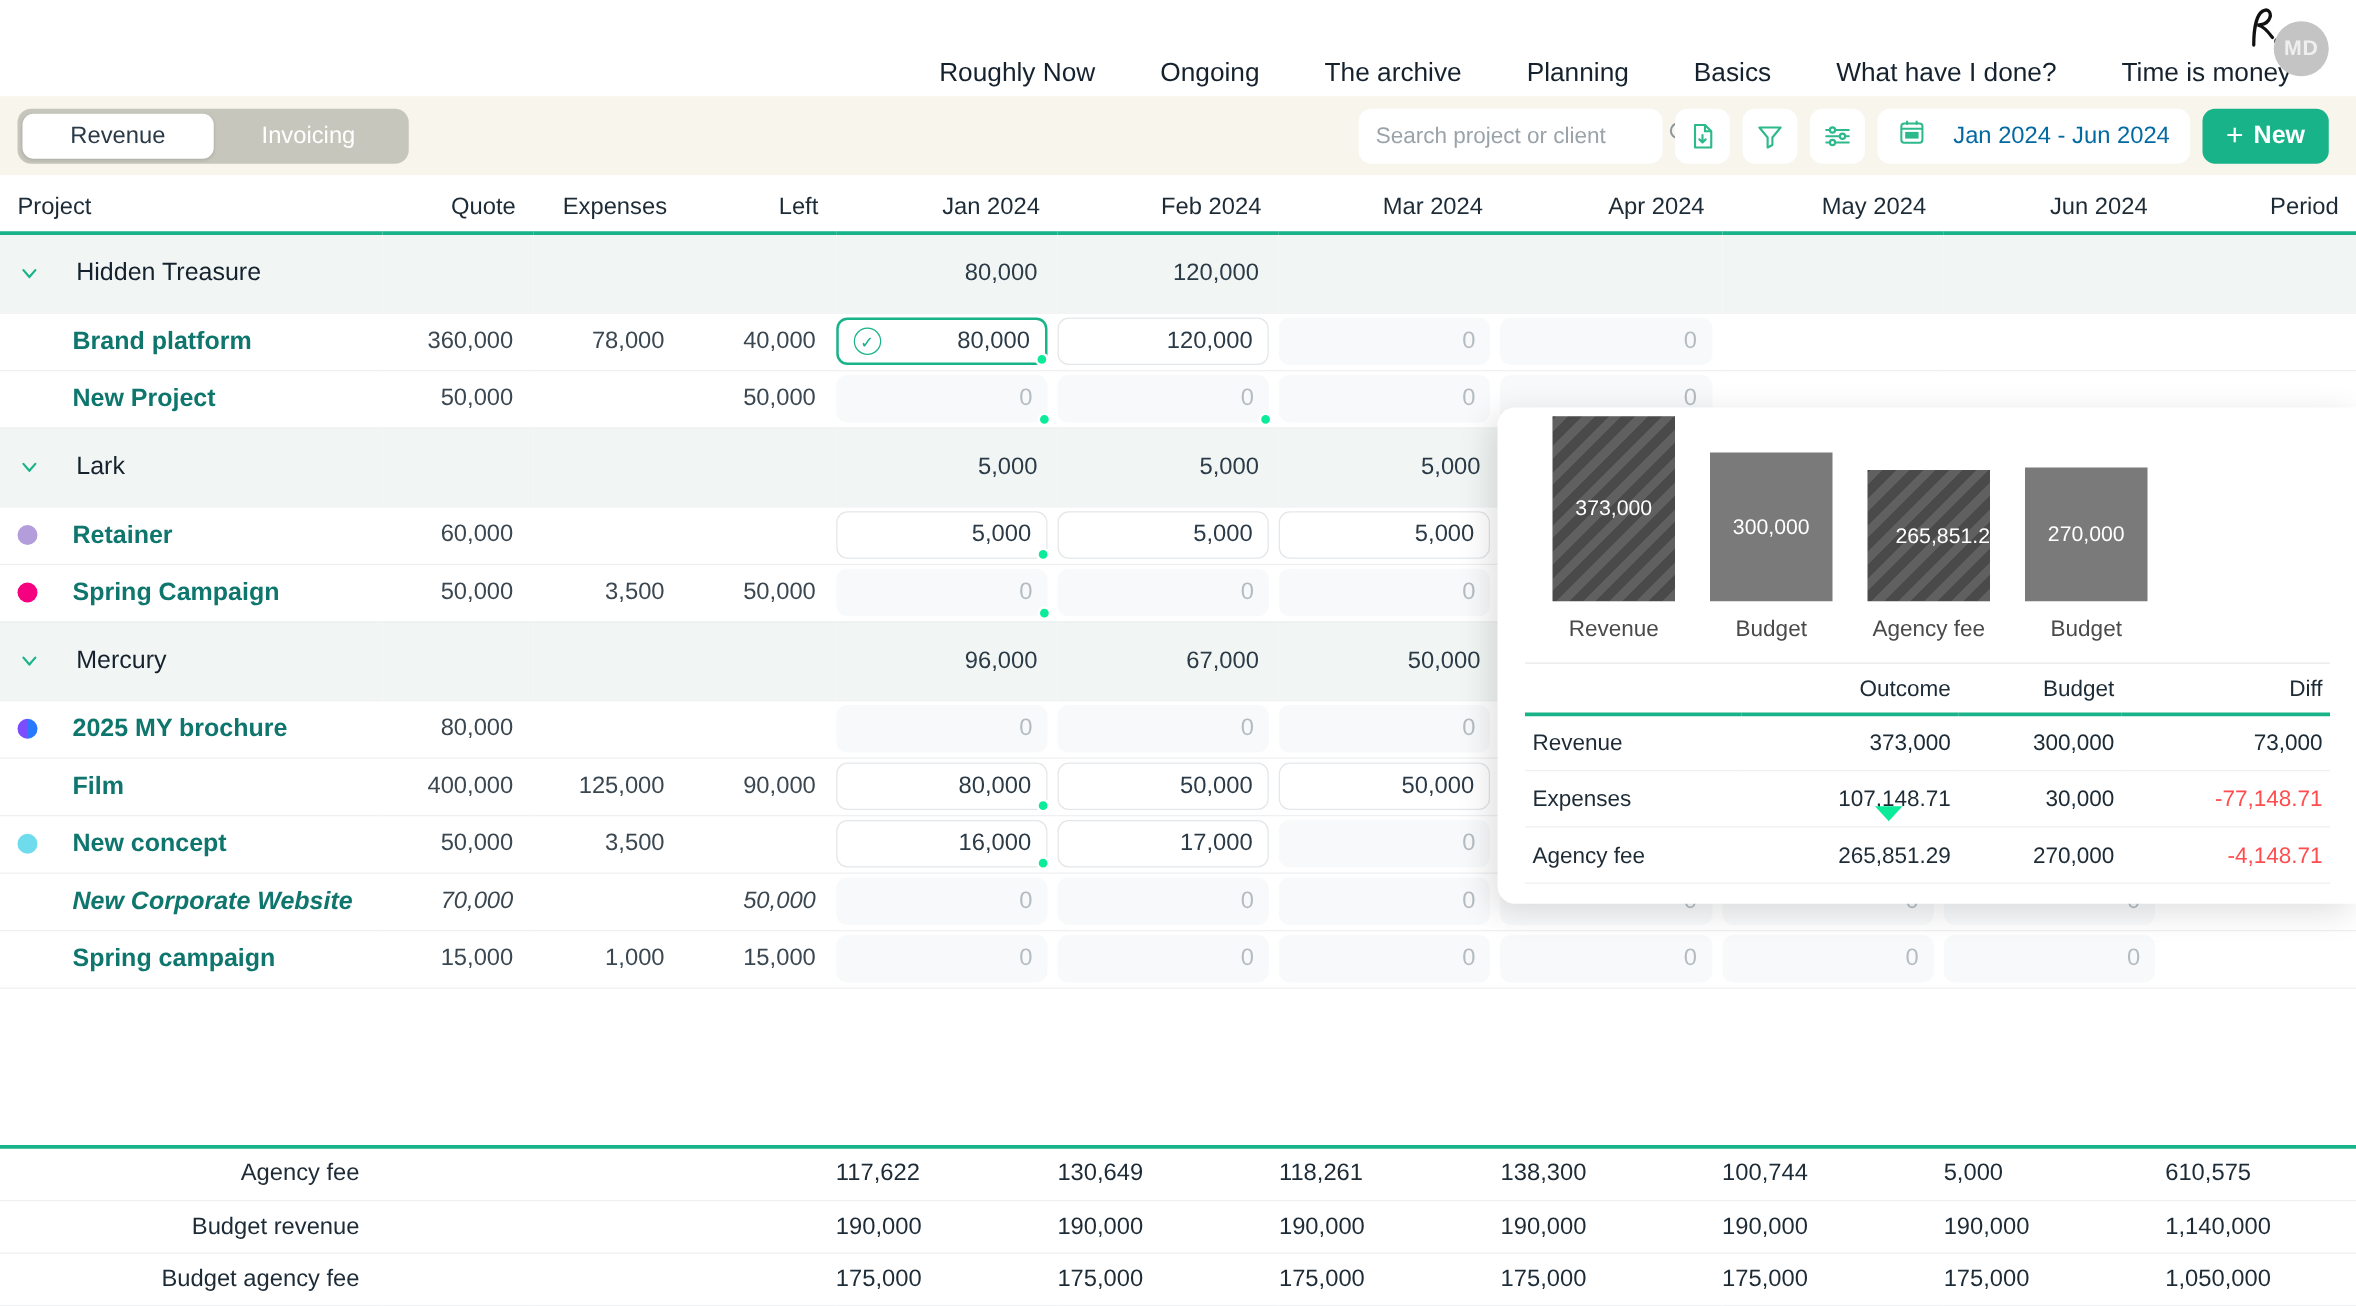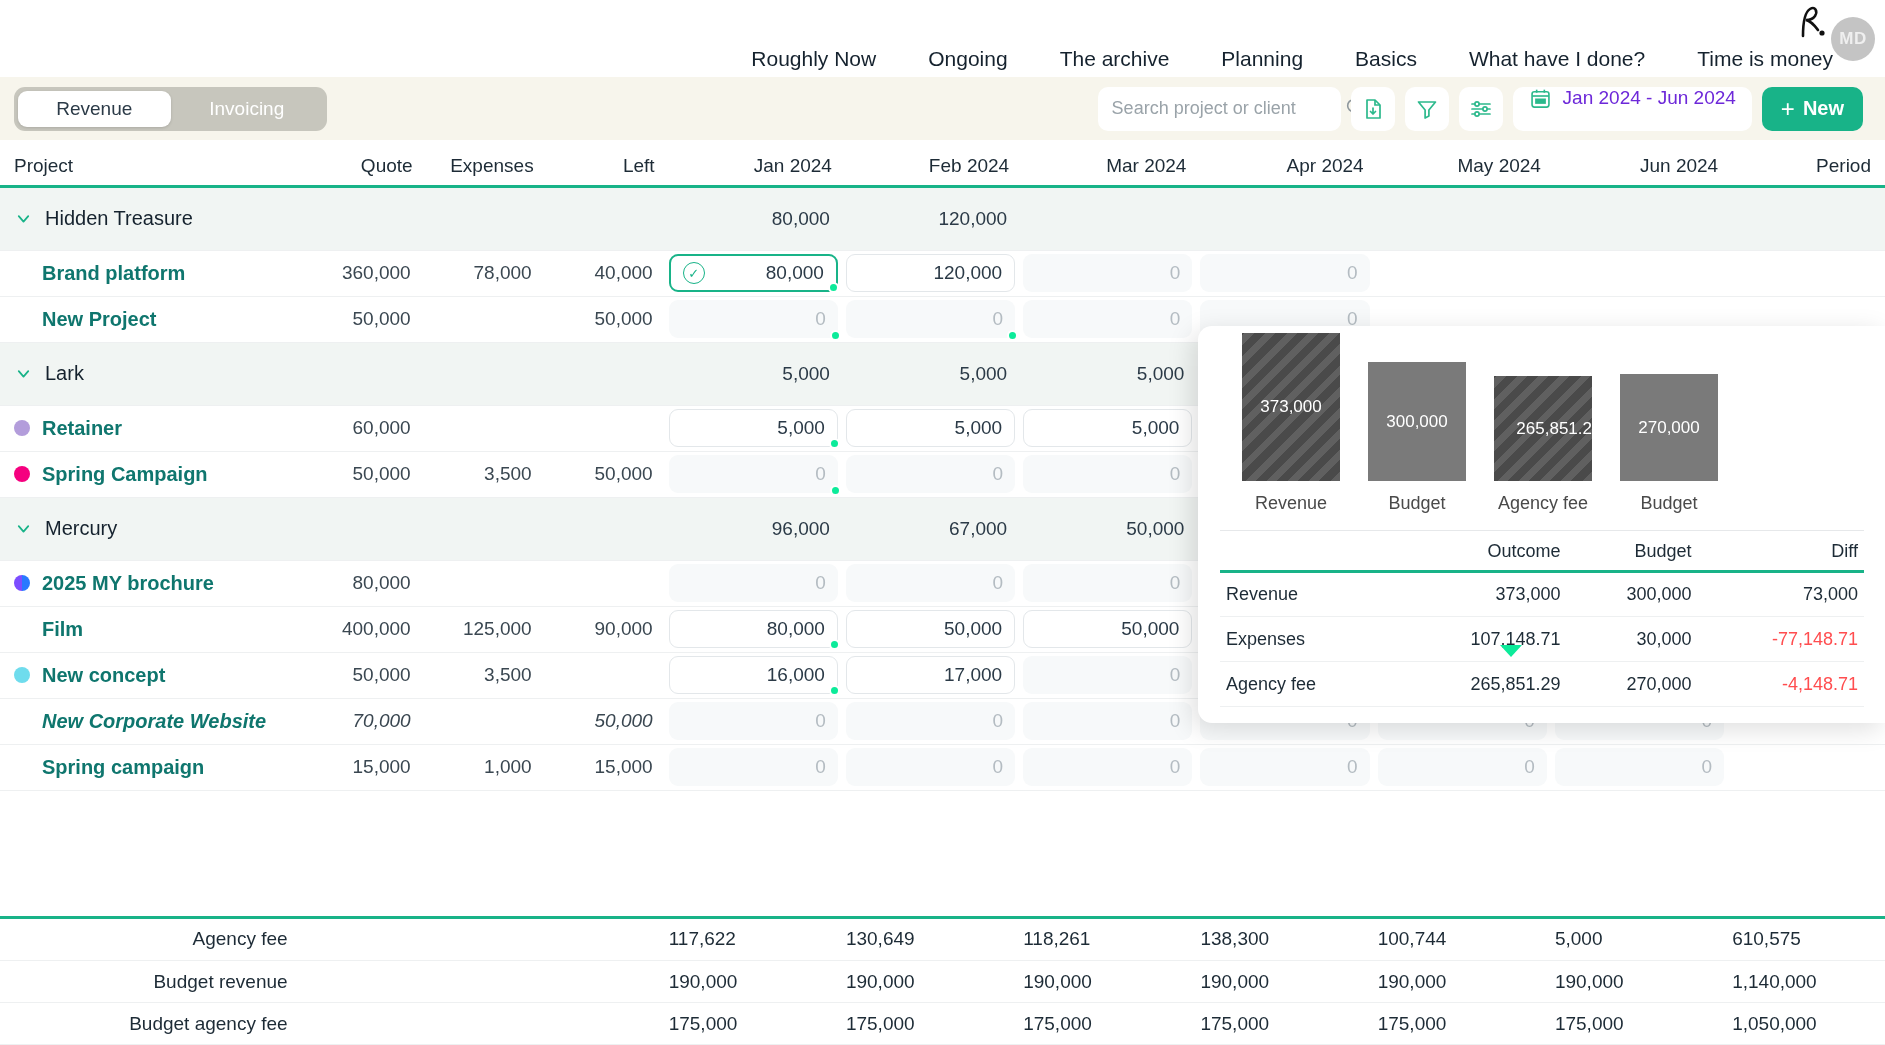--- a/index.html
+++ b/index.html
@@ -43,21 +43,21 @@
     content: "";
     position: absolute;
     left: 26px; right: 26px;
     bottom: -9px;
     height: 4px;
     background: #0ceb9a;
     border-radius: 2px;
   }
   .avatar {
     position: absolute;
-    right: 10px; top: 50%;
+    right: 22px; top: 50%;
     transform: translateY(-50%);
     width: 44px; height: 44px;
     border-radius: 50%;
     background: #c4c4c4;
     color: #efefef;
     font-size: 17px;
     font-weight: bold;
     display: flex; align-items: center; justify-content: center;
     letter-spacing: .5px;
     cursor: pointer;
@@ -123,25 +123,25 @@
     width: 44px; height: 44px;
     background: #ffffff;
     border-radius: 10px;
     display: flex; align-items: center; justify-content: center;
     cursor: pointer;
   }
   .date-btn {
     height: 44px;
     background: #ffffff;
     border-radius: 10px;
-    display: flex; 
-    gap: 11px;
+    display: flex; align-items: center;
+    gap: 22px;
     padding: 0 16px;
     font-size: 19px;
-    color: #6d28d9;
+    color: #0369a1;
     cursor: pointer;
     white-space: nowrap;
   }
   .new-btn {
     height: 44px;
     background: #18b388;
     border-radius: 10px;
     display: flex; align-items: center;
     gap: 8px;
     padding: 0 19px;
@@ -176,21 +176,21 @@
   td { height: 45px; padding: 0; text-align: right; vertical-align: middle; }
   tbody tr { border-bottom: 1px solid #eef0f1; }
 
   .c-proj { width: 250px; }
   .c-num  { width: 99px; }
   .c-mon  { width: 145px; }
   .c-per  { width: 125px; }
 
   .projcell {
     display: flex; align-items: center;
-    gap: 12px;
+    gap: 28px;
     padding-left: 14px;
     height: 45px;
     text-align: left;
   }
   .chev { color: #18b388; display:flex; align-items:center; cursor:pointer; }
   .dot { width: 16px; height: 16px; border-radius: 50%; flex: 0 0 auto; }
   .dot.split {
     background: linear-gradient(90deg,#7c4dff 0 50%, #2979ff 50% 100%);
   }
   .grp-name { font-size: 20px; color: #15222e; }

